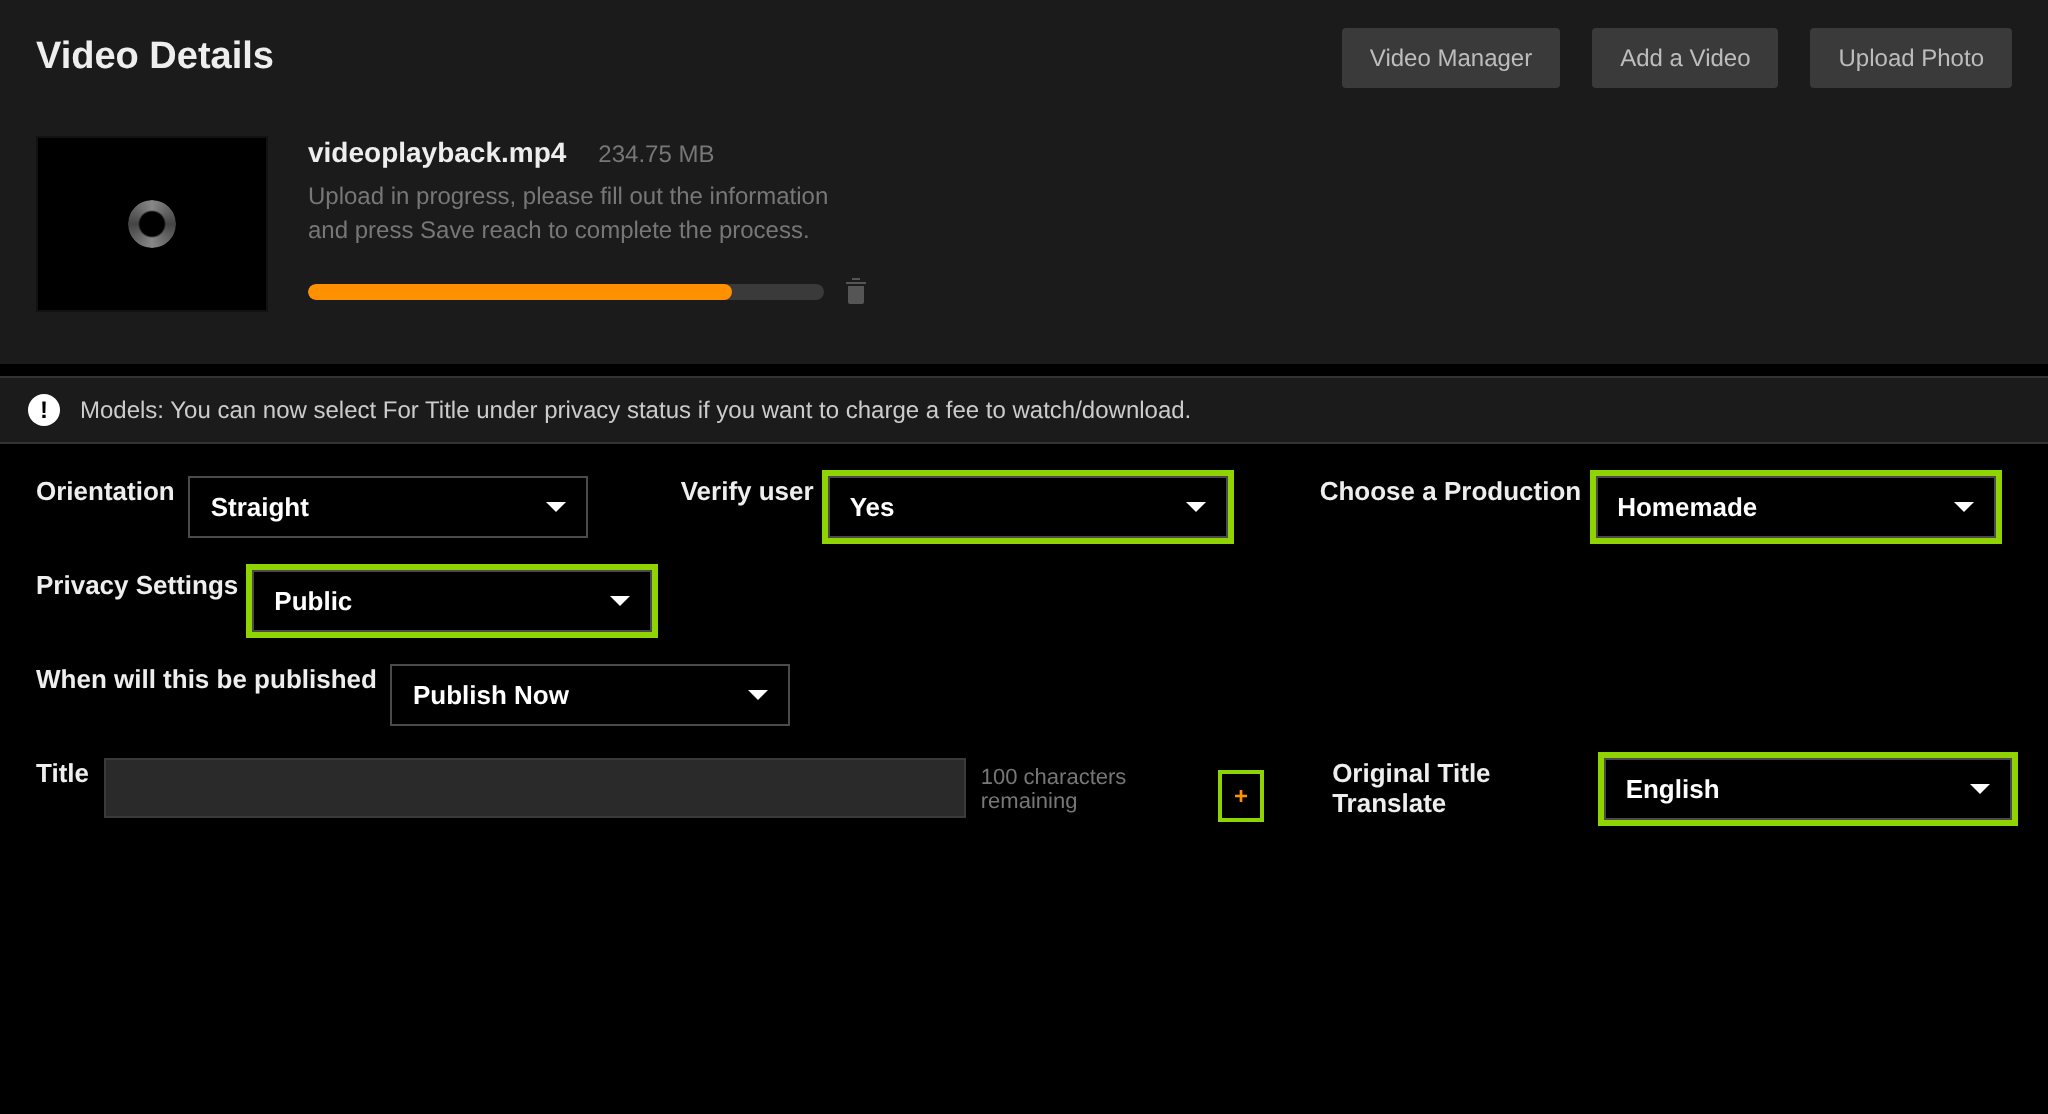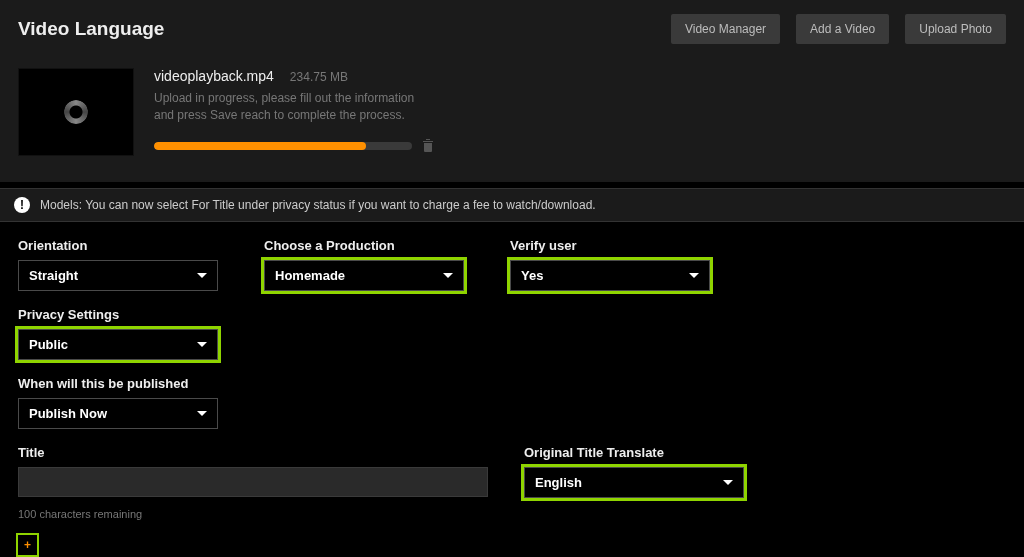--- a/index.html
+++ b/index.html
@@ -59,21 +59,21 @@
     content: "";
     position: absolute;
     inset: 0;
     border-radius: 50%;
     background: conic-gradient(#888 0deg, #444 90deg, #888 180deg, #444 270deg, #888 360deg);
     -webkit-mask: radial-gradient(circle, transparent 6px, black 7px);
     mask: radial-gradient(circle, transparent 6px, black 7px);
   }
   .file-info { flex: 1; max-width: 280px; }
   .file-line { display: flex; gap: 16px; align-items: baseline; }
-  .file-name { font-weight: normal; font-size: 14px; color: #eee; }
+  .file-name { font-weight: bold; font-size: 14px; color: #eee; }
   .file-size { font-size: 12px; color: #777; }
   .file-desc { font-size: 12px; color: #777; margin-top: 6px; line-height: 1.4; }
   .progress-row { display: flex; align-items: center; gap: 10px; margin-top: 14px; }
   .progress {
     flex: 1;
     height: 8px;
     background: #3a3a3a;
     border-radius: 4px;
     overflow: hidden;
   }
@@ -102,21 +102,21 @@
     font-weight: bold;
     font-size: 12px;
     display: flex;
     align-items: center;
     justify-content: center;
   }
   .form-area {
     padding: 16px 18px;
   }
   .row { display: flex; gap: 26px; margin-bottom: 16px; }
-  .field { display: flex; flex-direction: column; gap: 7px; }
+  .field { display: flex; flex-direction: row; gap: 7px; }
   .field label {
     font-size: 13px;
     font-weight: bold;
     color: #eee;
   }
   .select {
     background: #000;
     border: 1px solid #4a4a4a;
     color: #fff;
     font-size: 13px;
@@ -162,21 +162,21 @@
   .trash {
     color: #555;
     font-size: 14px;
   }
 </style>
 </head>
 <body>
 
 <div class="topbar">
   <div class="topbar-row">
-    <div class="page-title">Video Language</div>
+    <div class="page-title">Video Details</div>
     <div class="top-buttons">
       <button class="btn">Video Manager</button>
       <button class="btn">Add a Video</button>
       <button class="btn">Upload Photo</button>
     </div>
   </div>
 
   <div class="upload-block">
     <div class="thumb">
       <div class="spinner"></div>
@@ -210,30 +210,30 @@
 
   <div class="row">
     <div class="field">
       <label>Orientation</label>
       <div class="select">
         <span>Straight</span>
         <span class="caret"></span>
       </div>
     </div>
     <div class="field" style="margin-left:20px;">
+      <label>Verify user</label>
+      <div class="select highlight">
+        <span>Yes</span>
+        <span class="caret"></span>
+      </div>
+    </div>
+    <div class="field" style="margin-left:20px;">
       <label>Choose a Production</label>
       <div class="select highlight">
         <span>Homemade</span>
-        <span class="caret"></span>
-      </div>
-    </div>
-    <div class="field" style="margin-left:20px;">
-      <label>Verify user</label>
-      <div class="select highlight">
-        <span>Yes</span>
         <span class="caret"></span>
       </div>
     </div>
   </div>
 
   <div class="row">
     <div class="field">
       <label>Privacy Settings</label>
       <div class="select highlight">
         <span>Public</span>

